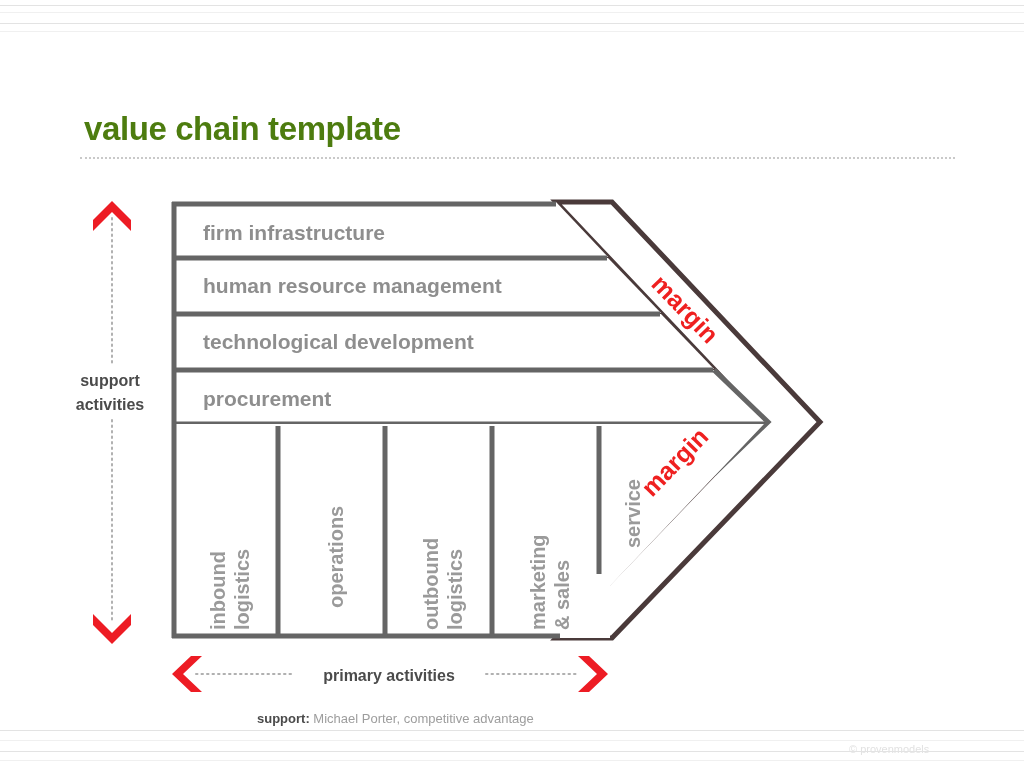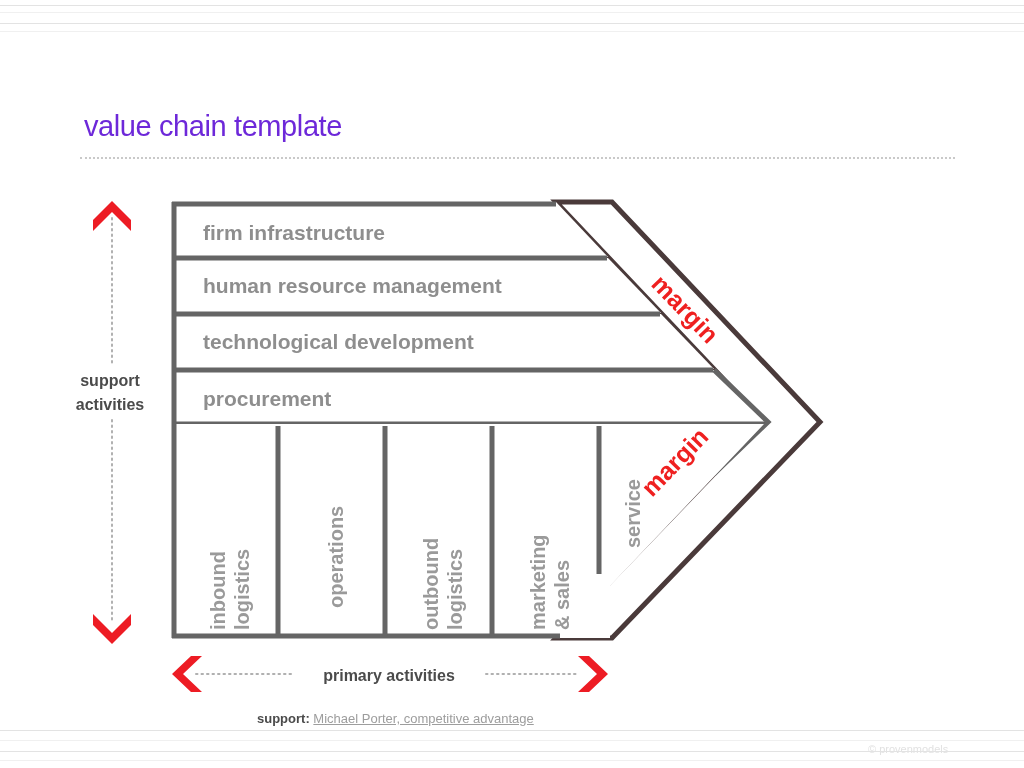--- a/index.html
+++ b/index.html
@@ -6,21 +6,21 @@
   body{
     width:1024px;height:768px;position:relative;overflow:hidden;
     background:#ffffff;
     font-family:"Liberation Sans",sans-serif;
   }
   .deco-line{position:absolute;left:0;width:1024px;height:1px;background:#e3e3e3;}
   .deco-line.faint{background:#f0f0f0;}
 
   #page-title{
     position:absolute;left:84px;top:110px;
-    font-size:29px;font-weight:normal;color:#6d28d9;
+    font-size:33px;font-weight:bold;color:#4d7c0f;
     letter-spacing:-0.4px;white-space:nowrap;
   }
   #title-rule{
     position:absolute;left:80px;top:157px;width:875px;height:0;
     border-top:2px dotted #c9c9c9;
   }
 
   #diagram{position:absolute;left:0;top:0;width:1024px;height:768px;}
 
   .cell-label{
@@ -38,25 +38,25 @@
   .axis-label{
     font-family:"Liberation Sans",sans-serif;
     font-size:16px;font-weight:bold;fill:#4b4b4b;
   }
 
   #source-line{
     position:absolute;left:257px;top:711px;
     font-size:13px;white-space:nowrap;
   }
   #source-line .src-key{color:#4b4b4b;font-weight:bold;}
-  #source-line .src-val{color:#9d9d9d;text-decoration:underline;}
+  #source-line .src-val{color:#9d9d9d;}
 
   #copyright{
     position:absolute;left:849px;top:743px;
-    font-size:11px;color:#e2e2e2;white-space:nowrap;margin-left:19px;
+    font-size:11px;color:#e2e2e2;white-space:nowrap;
   }
 </style>
 </head>
 <body>
 
 <div class="deco-line" style="top:5px;"></div>
 <div class="deco-line faint" style="top:12px;"></div>
 <div class="deco-line" style="top:23px;"></div>
 <div class="deco-line faint" style="top:31px;"></div>
 

